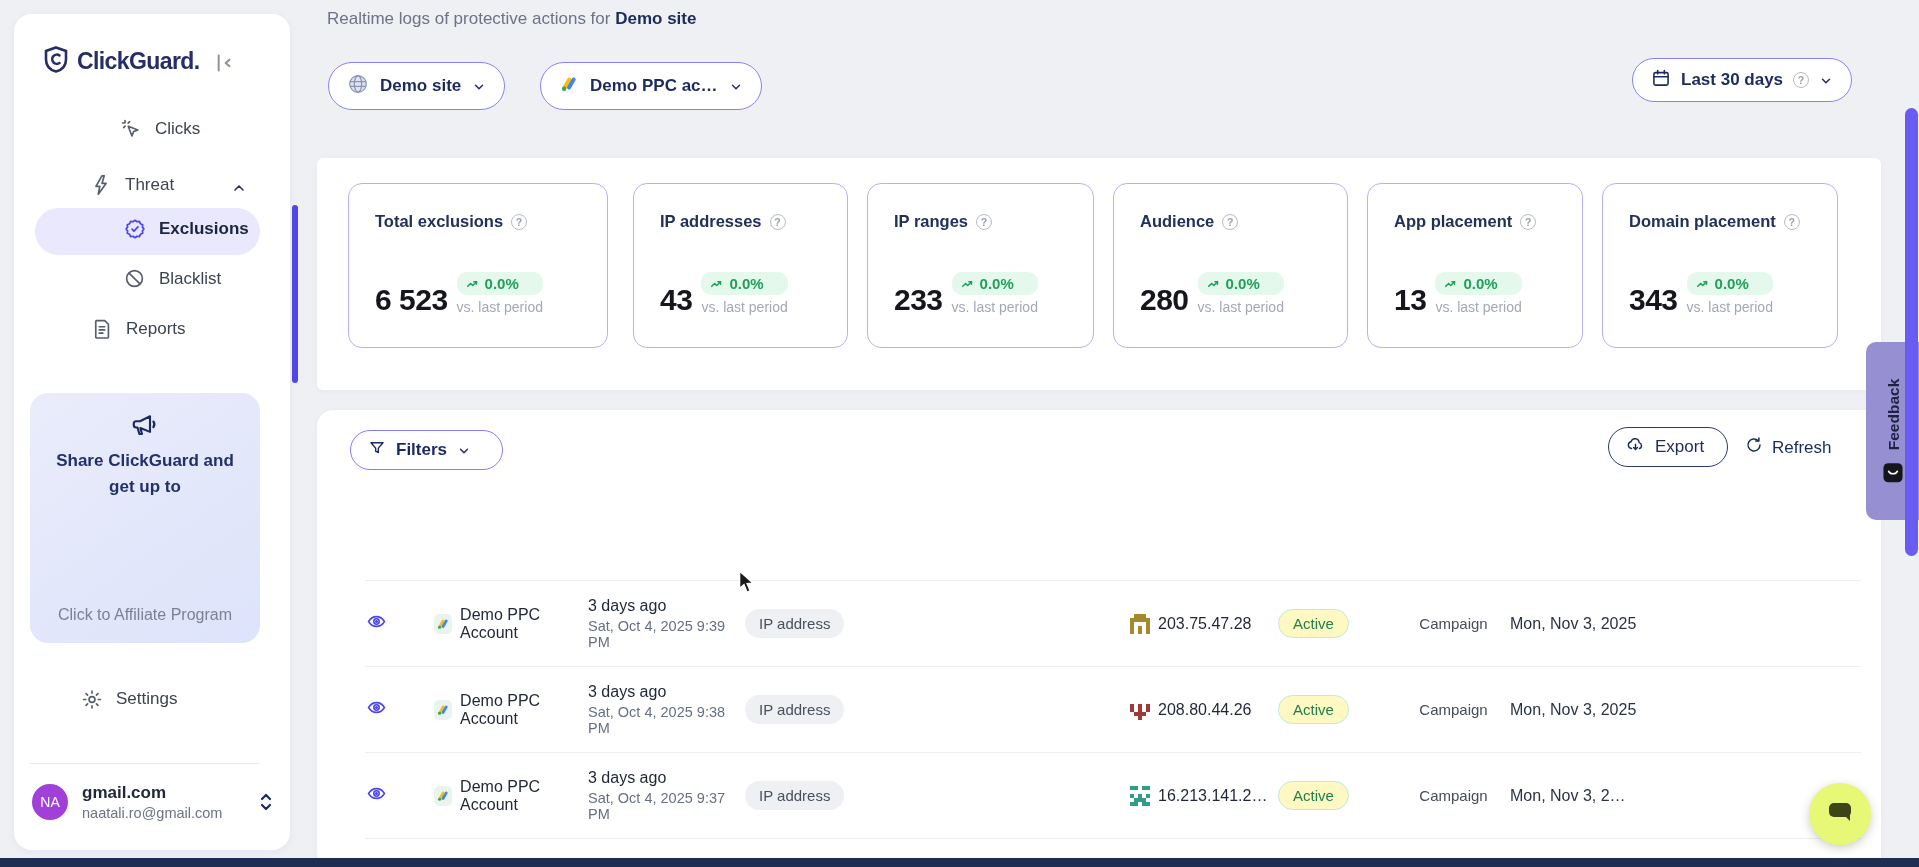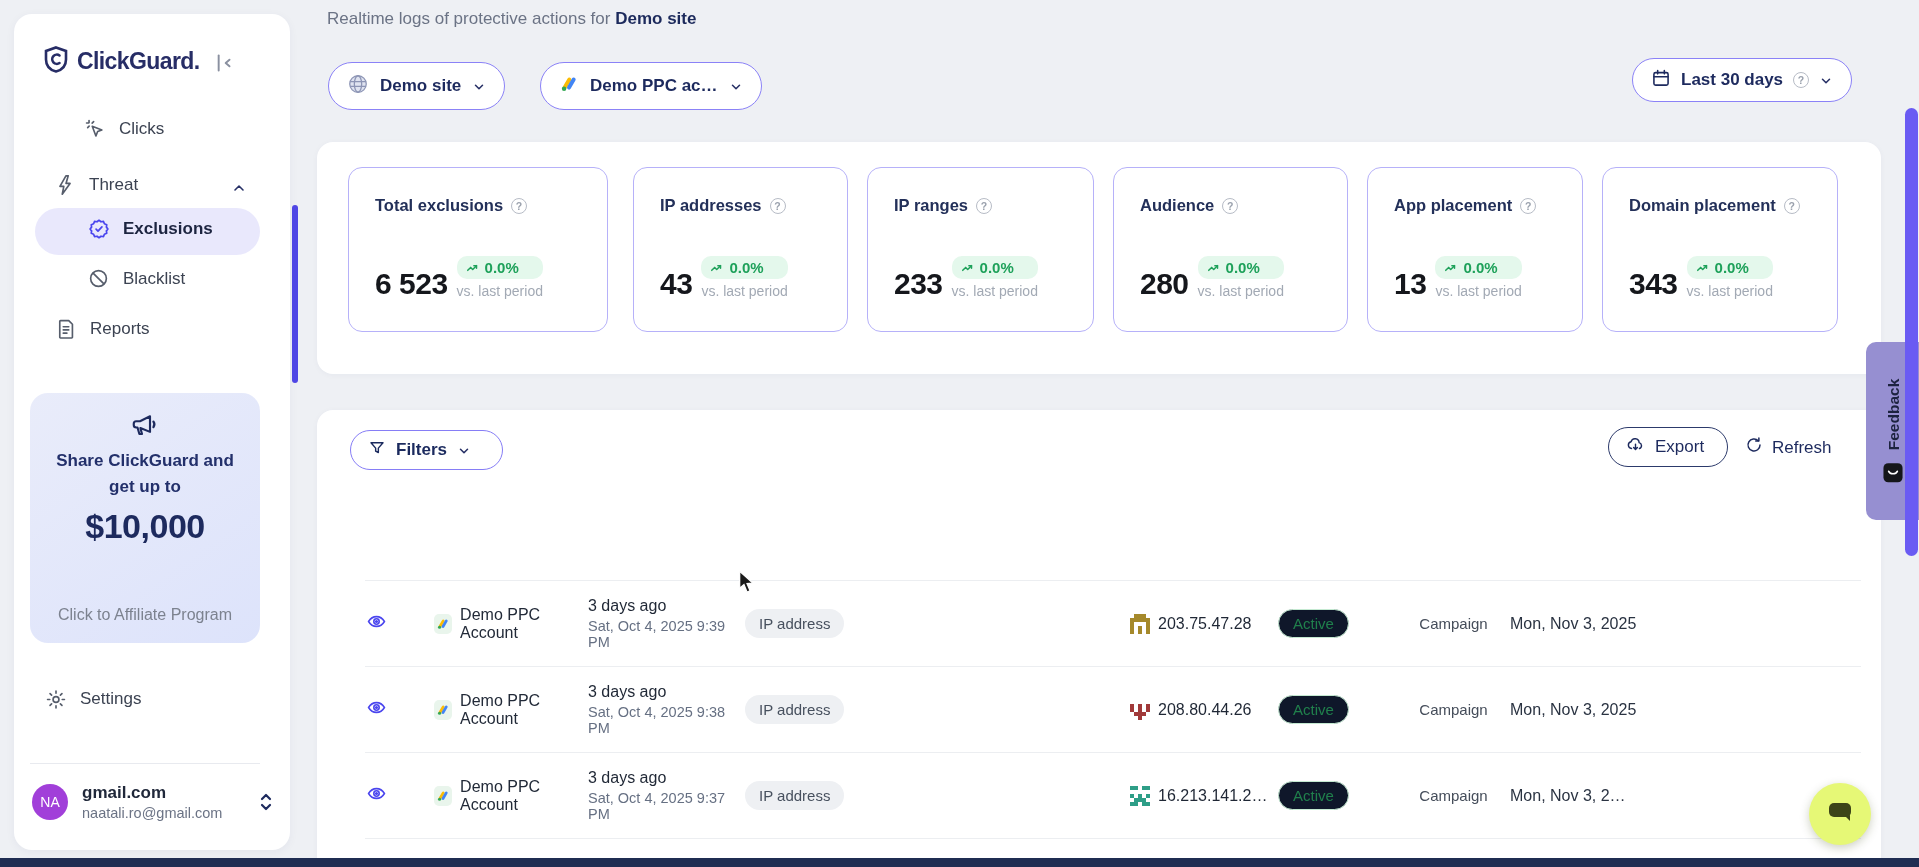--- a/index.html
+++ b/index.html
@@ -5,21 +5,21 @@
   * { margin:0; padding:0; box-sizing:border-box; }
   html,body { width:1919px; height:867px; }
   body { font-family:"Liberation Sans","DejaVu Sans",sans-serif; background:#eef0f4; position:relative; overflow:hidden; color:#1f2838; }
   .abs { position:absolute; }
 
   
   #sidebar { left:14px; top:14px; width:276px; height:836px; background:#fff; border-radius:18px; box-shadow:0 2px 10px rgba(30,40,90,.05); }
   .logo-row { position:absolute; left:30px; top:32px; display:flex; align-items:center; gap:9px; }
   .logo-text { font-size:23px; font-weight:bold; color:#272d66; letter-spacing:-0.6px; }
   .collapse-btn { position:absolute; left:196px; top:36px; width:26px; height:26px; color:#8a90a0; cursor:pointer; }
-  .nav-row { position:absolute; display:flex; align-items:center; gap:13px; font-size:17px; color:#3c4352; cursor:pointer; }
+  .nav-row { position:absolute; display:flex; align-items:center; gap:13px; font-size:17px; color:#3c4352; cursor:pointer;margin-left:36px; }
   .nav-icon { width:22px; height:22px; color:#565d6b; flex:0 0 auto; display:flex; }
   .active-pill { position:absolute; left:21px; top:194px; width:225px; height:47px; background:#e9e8fc; border-radius:24px; }
   .chev-up { position:absolute; left:217px; top:166px; width:16px; height:16px; color:#273066; }
   .side-scroll { left:292px; top:205px; width:6px; height:178px; background:#4f46e5; border-radius:3px; }
 
   .promo { position:absolute; left:16px; top:379px; width:230px; height:250px; border-radius:18px;
            background:linear-gradient(145deg,#e9ecfa,#dde3fb); text-align:center; }
   .promo-title { margin-top:48px; font-size:17px; font-weight:600; color:#23306b; line-height:1.5; }
   .promo-amount { margin-top:8px; font-size:34px; font-weight:bold; color:#1d2a5e; letter-spacing:-0.5px; }
   .share-btn { position:absolute; left:22px; top:165px; width:186px; height:37px; border:1.3px solid #2c3a6b; border-radius:20px;
@@ -39,21 +39,21 @@
   .subtitle b { color:#1c2a5c; }
   .pill { position:absolute; height:48px; background:#fff; border:1.5px solid #8b82f7; border-radius:25px;
           display:flex; align-items:center; gap:11px; padding:0 18px; font-size:17px; font-weight:600; color:#1d2a5e; cursor:pointer; }
   .pill-date { height:44px; border-radius:23px; gap:10px; }
   .chev { width:14px; height:14px; color:#273066; }
   .help-circ { width:16px; height:16px; border:1.3px solid #b7bcc6; border-radius:50%; color:#9aa1ad; font-size:10.5px;
                display:inline-flex; align-items:center; justify-content:center; font-weight:bold; }
 
   
   .panel { position:absolute; left:317px; width:1564px; background:#fff; border-radius:16px; box-shadow:0 1px 6px rgba(30,40,90,.04); }
-  #stats-panel { top:142px; height:232px; }
+  #stats-panel { top:158px; height:232px;border-radius:6px; }
   #table-panel { top:410px; height:470px; }
 
   .stat-card { position:absolute; top:25px; height:165px; border:1.5px solid #b6b1f9; border-radius:14px; background:#fff; }
   .stat-title { position:absolute; left:26px; top:28px; font-size:16.5px; color:#233059; font-weight:600; display:flex; align-items:center; gap:8px; }
   .stat-bottom { position:absolute; left:26px; bottom:32px; display:flex; align-items:flex-end; gap:9px; }
   .stat-value { font-size:30px; font-weight:bold; color:#15171c; letter-spacing:-0.5px; line-height:1; }
   .stat-badge { background:#e4f8ec; border-radius:10px; padding:3px 9px; display:flex; align-items:center; gap:5px;
                 color:#1ea15a; font-size:15px; font-weight:bold; }
   .stat-caption { font-size:14px; color:#a2a9b4; margin-top:4px; }
 
@@ -68,21 +68,21 @@
   #thead { position:absolute; left:48px; top:110px; width:1496px; height:56px; font-size:15px; color:#6e7683; }
   #thead .th-excluded { text-align:center; line-height:1.25; }
   #rows { position:absolute; left:48px; top:170px; width:1496px; }
   .trow { height:86px; border-top:1px solid #eceef1; }
   .cell-account { display:flex; align-items:center; gap:8px; font-size:16px; color:#222a38; }
   .ads-tile { width:20px; height:20px; border-radius:5px; background:#e9f5ec; display:flex; align-items:center; justify-content:center; }
   .time-main { font-size:16px; color:#1f2735; }
   .time-sub { font-size:14.5px; color:#667083; margin-top:3px; }
   .type-pill { display:inline-block; background:#eef0f3; border-radius:15px; padding:6px 14px; font-size:15px; color:#47505e; }
   .cell-entity { display:flex; align-items:center; gap:8px; font-size:16px; color:#1f2735; }
-  .status-pill { display:inline-block; background:#0f172a; border:1px solid #c4e9d1; border-radius:15px; padding:5px 14px; font-size:15px; color:#20804c; }
+  .status-pill { display:inline-block; background:#fef9c3; border:1px solid #c4e9d1; border-radius:15px; padding:5px 14px; font-size:15px; color:#20804c; }
   .cell-excluded { text-align:center; font-size:15px; color:#454d5a; }
   .cell-expires { font-size:16px; color:#2a3342; }
   .eye-btn { display:inline-flex; cursor:pointer; margin-left:2px; }
 
   
   #feedback-tab { left:1866px; top:342px; width:53px; height:178px; background:#968fd1; border-radius:10px 0 0 10px; cursor:pointer; }
   .fb-inner { position:absolute; left:50%; top:50%; transform:translate(-50%,-50%) rotate(-90deg); display:flex; align-items:center; gap:12px; white-space:nowrap; }
   .fb-label { font-size:15.5px; color:#1d2340; font-weight:600; }
   #main-scroll { left:1905px; top:108px; width:13px; height:448px; background:#6a5bf3; border-radius:7px; }
   #chat-bubble { left:1809px; top:783px; width:62px; height:62px; border-radius:50%; background:#e6f876;
@@ -169,21 +169,20 @@
     <div style="display:flex; justify-content:center; margin-top:17px;">
       <svg width="30" height="30" viewBox="0 0 24 24" fill="none" stroke="#1d2a5e" stroke-width="1.7" stroke-linecap="round" stroke-linejoin="round">
           <path d="M16 5l-8 4H5a2 2 0 00-2 2v1a2 2 0 002 2h1l1.5 5.2h2.1L8.3 14.4 16 17.5V5z"></path>
           <path d="M18.7 9.2a3.8 3.8 0 010 4.6"></path>
         </svg>
     </div>
     <div class="promo-title" style="margin-top:8px;">
       <div>Share ClickGuard and</div>
       <div>get up to</div>
     </div>
-    <div class="promo-amount">$10,000</div>
     <div class="promo-caption">Click to Affiliate Program</div>
   </div>
 
   <div class="nav-row" style="left:31px; top:674px;">
     <span class="nav-icon">
       <svg width="23" height="23" viewBox="0 0 24 24" fill="none" stroke="currentColor" stroke-width="1.8" stroke-linecap="round">
           <circle cx="12" cy="12" r="3.2"></circle>
           <path d="M12 2.8v2.4M12 18.8v2.4M2.8 12h2.4M18.8 12h2.4M5.5 5.5l1.7 1.7M16.8 16.8l1.7 1.7M5.5 18.5l1.7-1.7M16.8 7.2l1.7-1.7"></path>
         </svg>
     </span>

